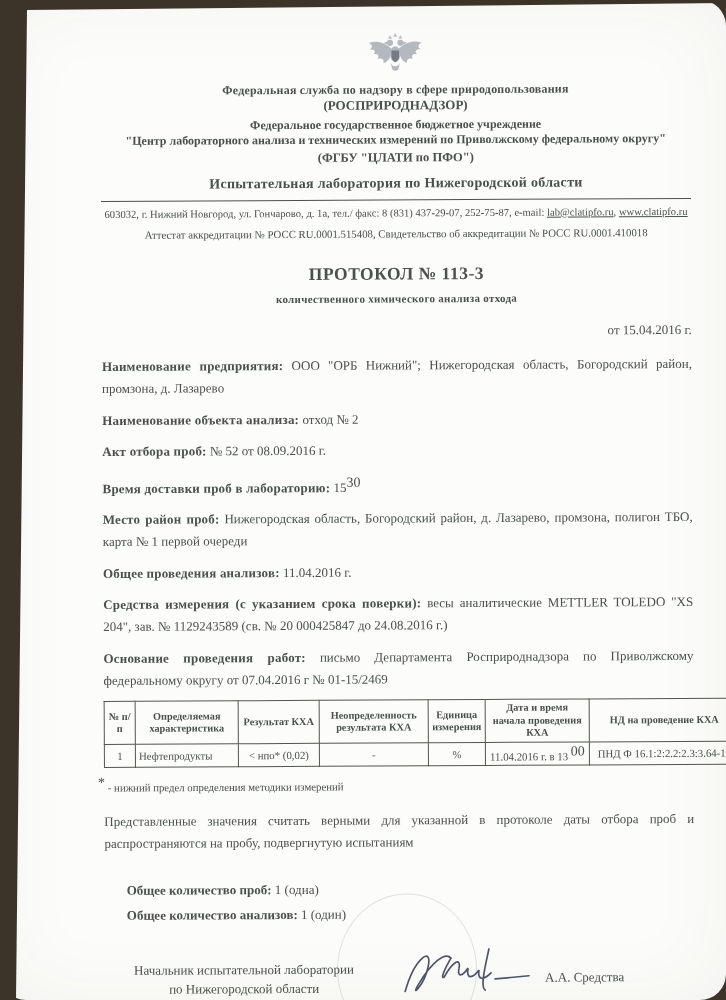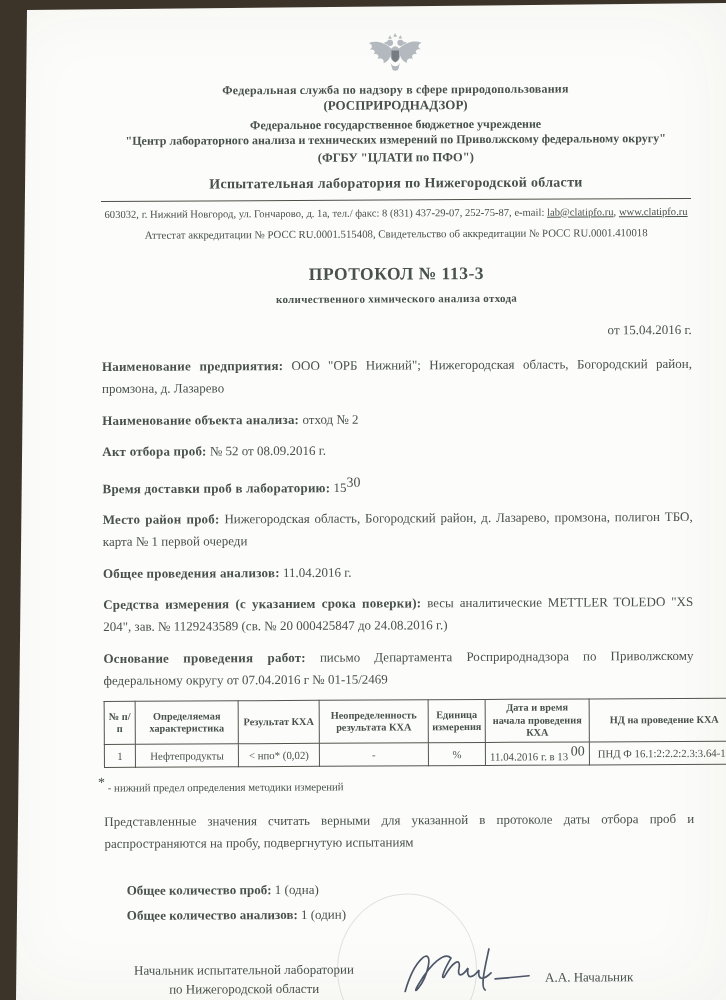--- a/index.html
+++ b/index.html
@@ -5,20 +5,21 @@
   html,body{margin:0;padding:0;}
   body{
     width:726px;height:1000px;position:relative;overflow:hidden;
     background:#3d3429;
     font-family:"Liberation Serif","DejaVu Serif",serif;
   }
   .page{
     position:absolute;inset:0;background:#fcfcfa;
     clip-path:polygon(27px 10px, 726px 3px, 726px 1000px, 16px 1000px);
     box-shadow:inset 0 0 80px rgba(60,60,40,0.05);
+    border-radius:26px;
   }
   .content{
     position:absolute;left:100px;right:36px;top:8px;
     color:#48514b;transform:rotate(-0.3deg);transform-origin:top left;
   }
   .center{text-align:center;}
   .bold{font-weight:bold;}
   .emblem{display:block;margin:14px auto 4px;}
   .l1{font-size:12px;line-height:14px;margin-top:2px;letter-spacing:.2px;}
   .l2{font-size:13px;line-height:16px;margin-top:1px;}
@@ -39,21 +40,21 @@
   sup{font-size:14px;}
   table.kxa{
     border-collapse:collapse;width:100%;margin-top:9px;
     font-size:10.5px;color:#48514b;table-layout:fixed;
   }
   table.kxa th,table.kxa td{
     border:1px solid #53564f;padding:2px 3px;text-align:center;vertical-align:middle;
   }
   table.kxa th{font-weight:bold;font-size:10.3px;line-height:12.5px;}
   table.kxa td{font-size:10.8px;line-height:13px;white-space:nowrap;}
-  table.kxa td.ch{text-align:center;}
+  table.kxa td.ch{text-align:left;}
   .footnote{font-size:10.8px;margin:7px 0 0 -6px;}
   .validity{font-size:13px;line-height:22px;margin-top:17px;text-align:justify;}
   .totals{margin:23px 0 0 22px;}
   .totals p{font-size:13px;line-height:25px;margin:0;}
   .sig-block{margin-top:29px;position:relative;}
   .sig-row{display:flex;align-items:center;}
   .sig-role{width:278px;text-align:center;font-size:13px;line-height:19px;}
   .sig-script{flex:1;position:relative;height:46px;}
   .sig-script svg{position:absolute;left:12px;top:-14px;}
   .sig-name{width:150px;font-size:13px;}
@@ -194,19 +195,19 @@
       <div class="sig-row">
         <div class="sig-role">
           <div>Начальник испытательной лаборатории</div>
           <div>по Нижегородской области</div>
         </div>
         <div class="sig-script">
           <svg width="160" height="64" viewBox="0 0 160 64">
             <path d="M10 50 C20 16 38 4 33 26 C29 44 14 58 24 42 C36 22 50 10 56 17 C50 27 45 38 49 36 C58 20 66 16 64 27 C62 36 67 36 73 27 C71 38 77 38 84 29 C82 40 89 39 96 32 M94 8 C90 26 85 46 90 49 M100 38 L134 35" fill="none" stroke="#4d5668" stroke-width="1.7" stroke-linecap="round"></path>
           </svg>
         </div>
-        <div class="sig-name">А.А. Начальник</div>
+        <div class="sig-name">А.А. Средства</div>
       </div>
 
     </div>
 
   </div>
 </div>
 
 </body></html>

